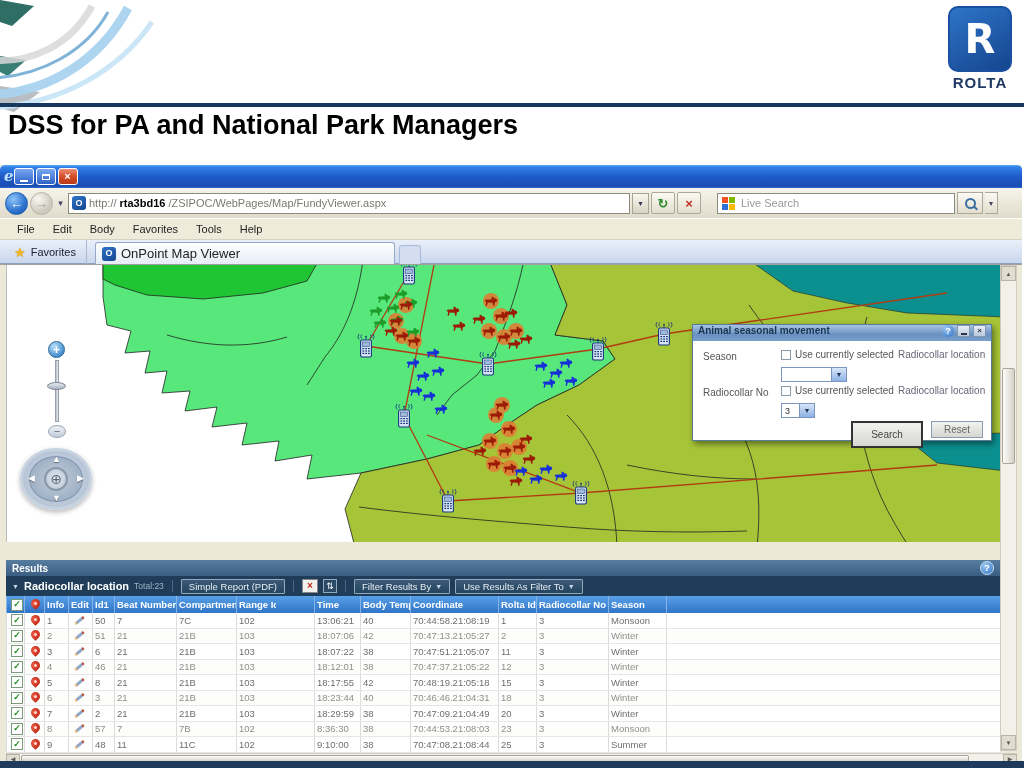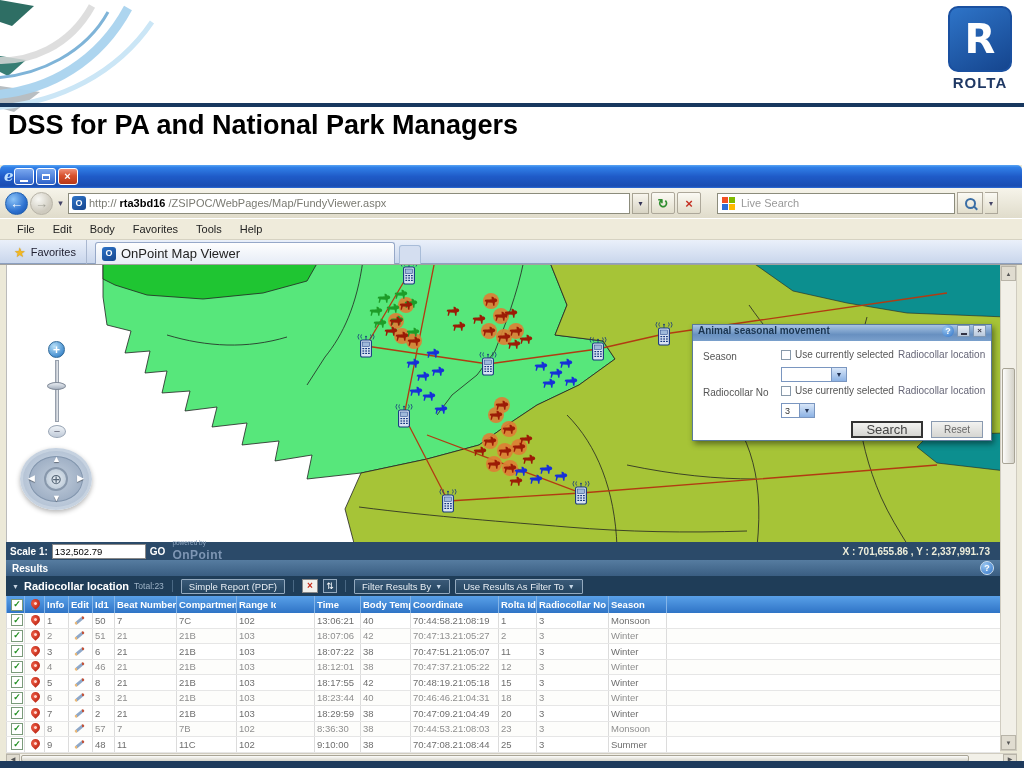--- a/index.html
+++ b/index.html
@@ -193,22 +193,22 @@
   .dlg-rowb{position:absolute;left:88px;top:44px;display:flex;align-items:center;gap:4px;white-space:nowrap;}
   .dlg-cb{width:10px;height:10px;border:1px solid #8899AA;background:#fff;box-sizing:border-box;}
   .dlg-linktext{color:#667;}
   .combo{border:1px solid #7A96C0;display:flex;height:15px;box-sizing:border-box;background:#fff;}
   .combo1{position:absolute;left:88px;top:26px;width:66px;}
   .combo2{position:absolute;left:88px;top:62px;width:34px;}
   .combo-val{flex:1;font-size:9px;padding-left:3px;display:flex;align-items:center;color:#333;}
   .combo-arrow{width:14px;background:linear-gradient(#D8E6F8,#8CB2E4);border-left:1px solid #7A96C0;font-size:7px;color:#235;
     display:flex;align-items:center;justify-content:center;}
   .dlg-buttons{position:absolute;right:8px;top:80px;display:flex;gap:8px;}
-  .dlg-search{width:72px;height:17px;background:linear-gradient(#F2F2F0,#D6D6D2);border:2px solid #333;
-    font-size:13px;color:#444;display:flex;align-items:center;justify-content:center;box-sizing:border-box;}
+  .dlg-search{width:72px;height:27px;background:linear-gradient(#F2F2F0,#D6D6D2);border:2px solid #333;
+    font-size:10px;color:#444;display:flex;align-items:center;justify-content:center;box-sizing:border-box;}
   .dlg-reset{width:52px;height:17px;background:linear-gradient(#F2F2F0,#D6D6D2);border:1px solid #8A9AB0;
     font-size:10px;color:#666;display:flex;align-items:center;justify-content:center;box-sizing:border-box;}
 </style>
 </head>
 <body>
 
 <div class="slide">
 
   <svg class="swirl" width="210" height="118" viewBox="0 0 210 118">
     <path d="M0 0 L34 6 L12 26 L0 22 Z" fill="#2E6E64"></path>
@@ -454,30 +454,20 @@
       <div class="zoom-minus">−</div>
       <div class="compass">
         <span class="ring"></span>
         <span class="pt n">▲</span>
         <span class="pt s">▼</span>
         <span class="pt w">◀</span>
         <span class="pt e">▶</span>
         <span class="hub">⊕</span>
       </div>
 
-      <div class="scalebar">
-        <span class="scale-label">Scale 1:</span>
-        <input class="scale-input" value="132,502.79" style="">
-        <span class="go">GO</span>
-        <span class="pby">
-          <span class="small">powered by</span>
-          <span class="brand">OnPoint</span>
-        </span>
-        <span class="coords">X : 701,655.86 , Y : 2,337,991.73</span>
-      </div>
 
       <div class="resultsbar">
         <span class="results-title">Results</span>
         <span class="help-badge">?</span>
       </div>
 
       <div class="toolbar">
         <span class="tb-tri">▼</span>
         <span class="tb-title">Radiocollar location</span>
         <span class="tb-total">Total:23</span>

